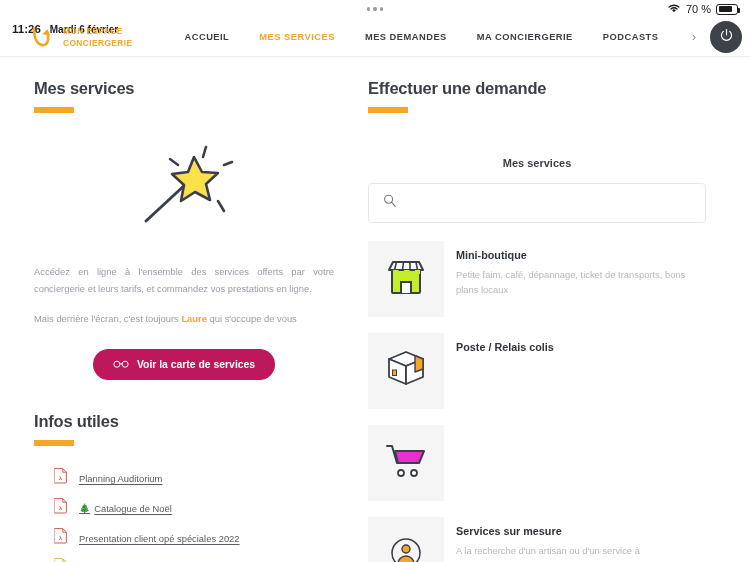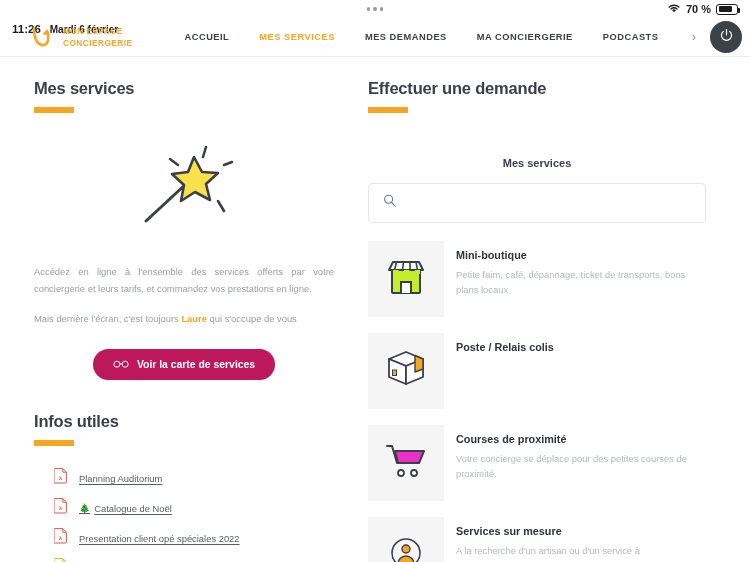--- a/index.html
+++ b/index.html
@@ -26,21 +26,21 @@
   .sb-date { font-size: 10px; font-weight: 600; margin-top: 41px; }
   .sb-center {
     position: absolute; left: 0; right: 0; top: 0; bottom: 0;
     display: flex; align-items: center; justify-content: center;
     pointer-events: none;
   }
   .dots { display: flex; gap: 3px; }
   .dots i { width: 3.5px; height: 3.5px; border-radius: 50%; background: #9a9a9f; display: block; }
   .sb-right {
     margin-left: auto; display: flex; align-items: center; gap: 5px;
-    font-size: 11px; font-weight: 700;
+    font-size: 11px; font-weight: 400;
   }
   .batt {
     width: 22px; height: 11px; border: 1px solid #1c1c1e; border-radius: 3px;
     position: relative; display: inline-block;
   }
   .batt::after {
     content: ""; position: absolute; right: -3px; top: 3px;
     width: 2px; height: 5px; background: #1c1c1e; border-radius: 0 1px 1px 0;
   }
   .batt i { position: absolute; left: 1.5px; top: 1.5px; bottom: 1.5px; width: 68%; background: #1c1c1e; border-radius: 1px; display: block; }
@@ -363,24 +363,20 @@
         <div class="svc-icon">
           <span>
             <svg width="44" height="38" viewBox="0 0 44 38">
               <path d="M3 4 h5 l5 17 h20" fill="none" stroke="#3a3f4a" stroke-width="2" stroke-linecap="round" stroke-linejoin="round"></path>
               <path d="M11 9 h29 l-5 12 H14 Z" fill="#EC2FCB" stroke="#3a3f4a" stroke-width="2" stroke-linejoin="round"></path>
               <circle cx="17" cy="31" r="3" fill="#ffffff" stroke="#3a3f4a" stroke-width="1.8"></circle>
               <circle cx="30" cy="31" r="3" fill="#ffffff" stroke="#3a3f4a" stroke-width="1.8"></circle>
             </svg>
           </span>
         </div>
-        <div class="svc-body">
-          <div class="svc-name">Courses de proximité</div>
-          <div class="svc-desc">Votre concierge se déplace pour des petites courses de proximité.</div>
-        </div>
       </div>
 
       <div class="svc">
         <div class="svc-icon">
           <span>
             <svg width="32" height="32" viewBox="0 0 32 32">
               <circle cx="16" cy="16" r="14" fill="none" stroke="#3a3f4a" stroke-width="1.6"></circle>
               <circle cx="16" cy="12" r="4" fill="#F5A623" stroke="#3a3f4a" stroke-width="1.4"></circle>
               <path d="M8 27 a8 8 0 0 1 16 0" fill="#F5A623" stroke="#3a3f4a" stroke-width="1.4"></path>
             </svg>

